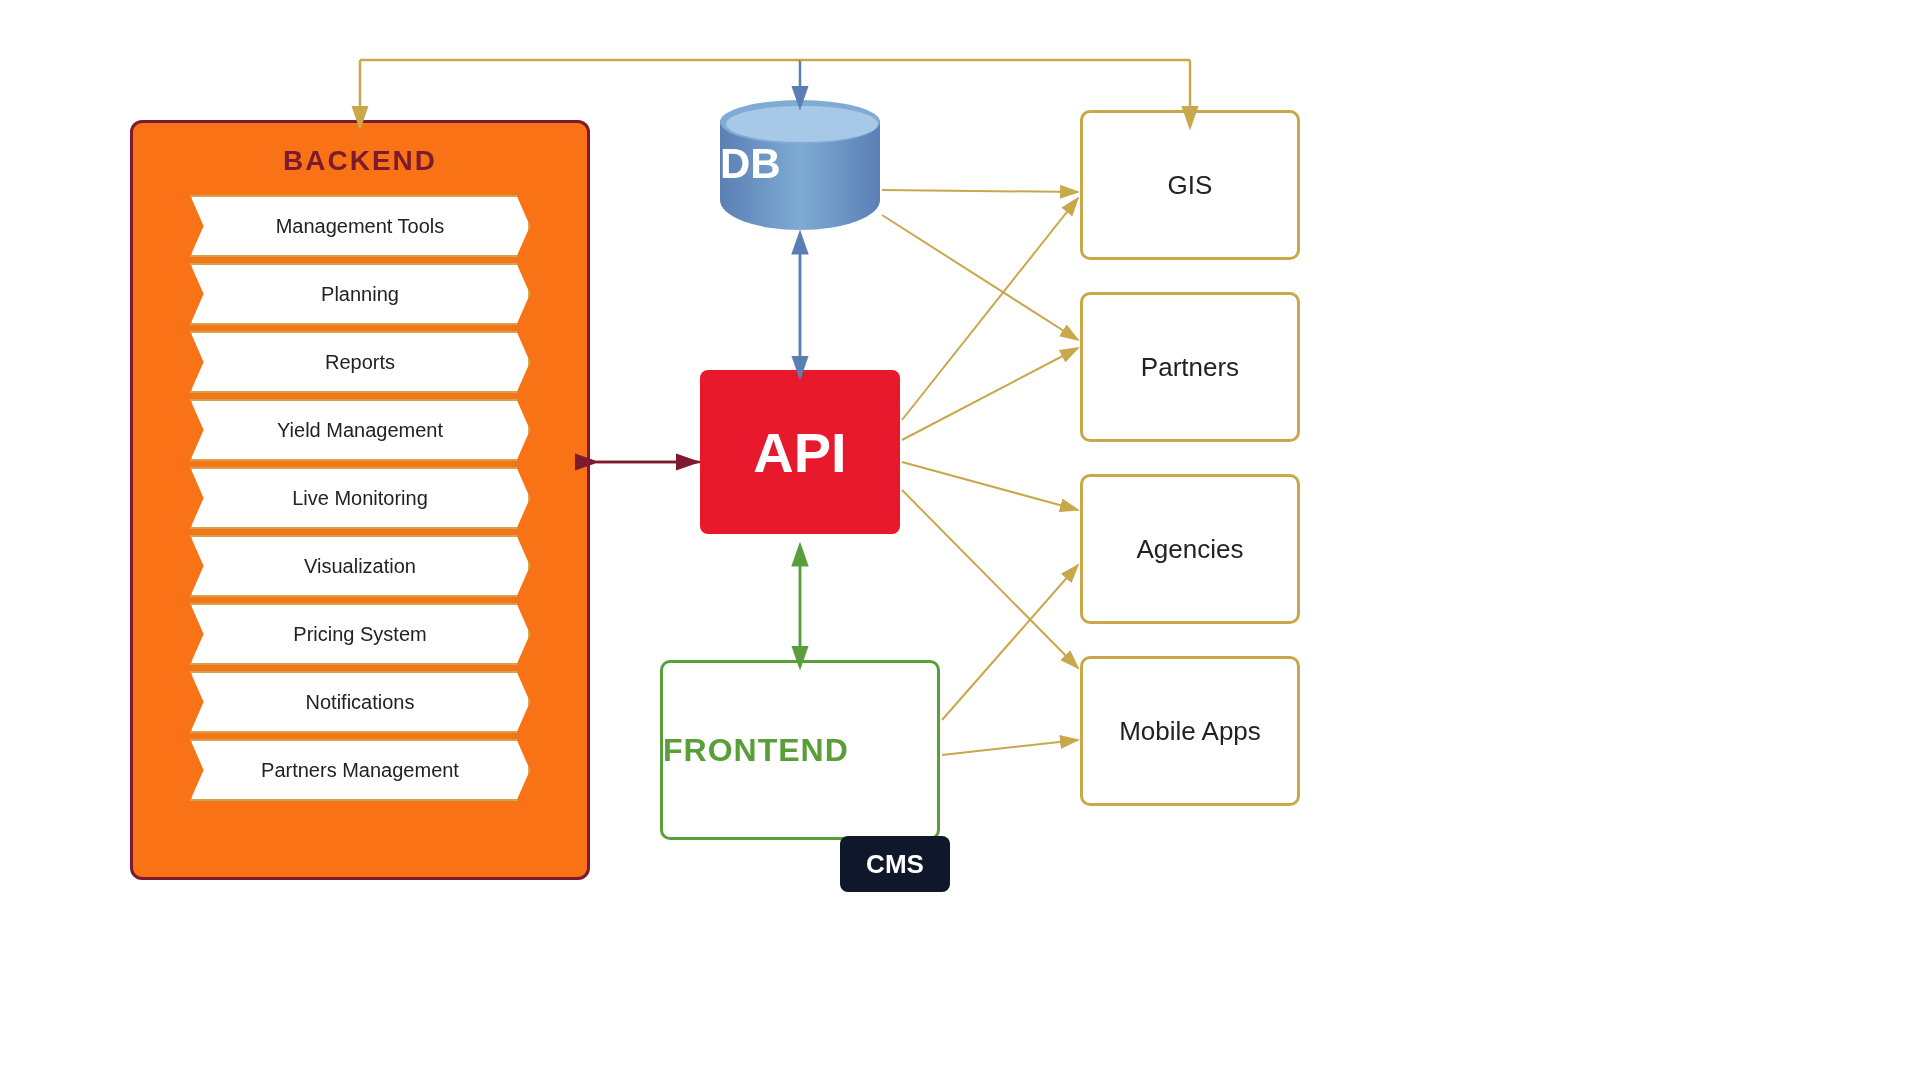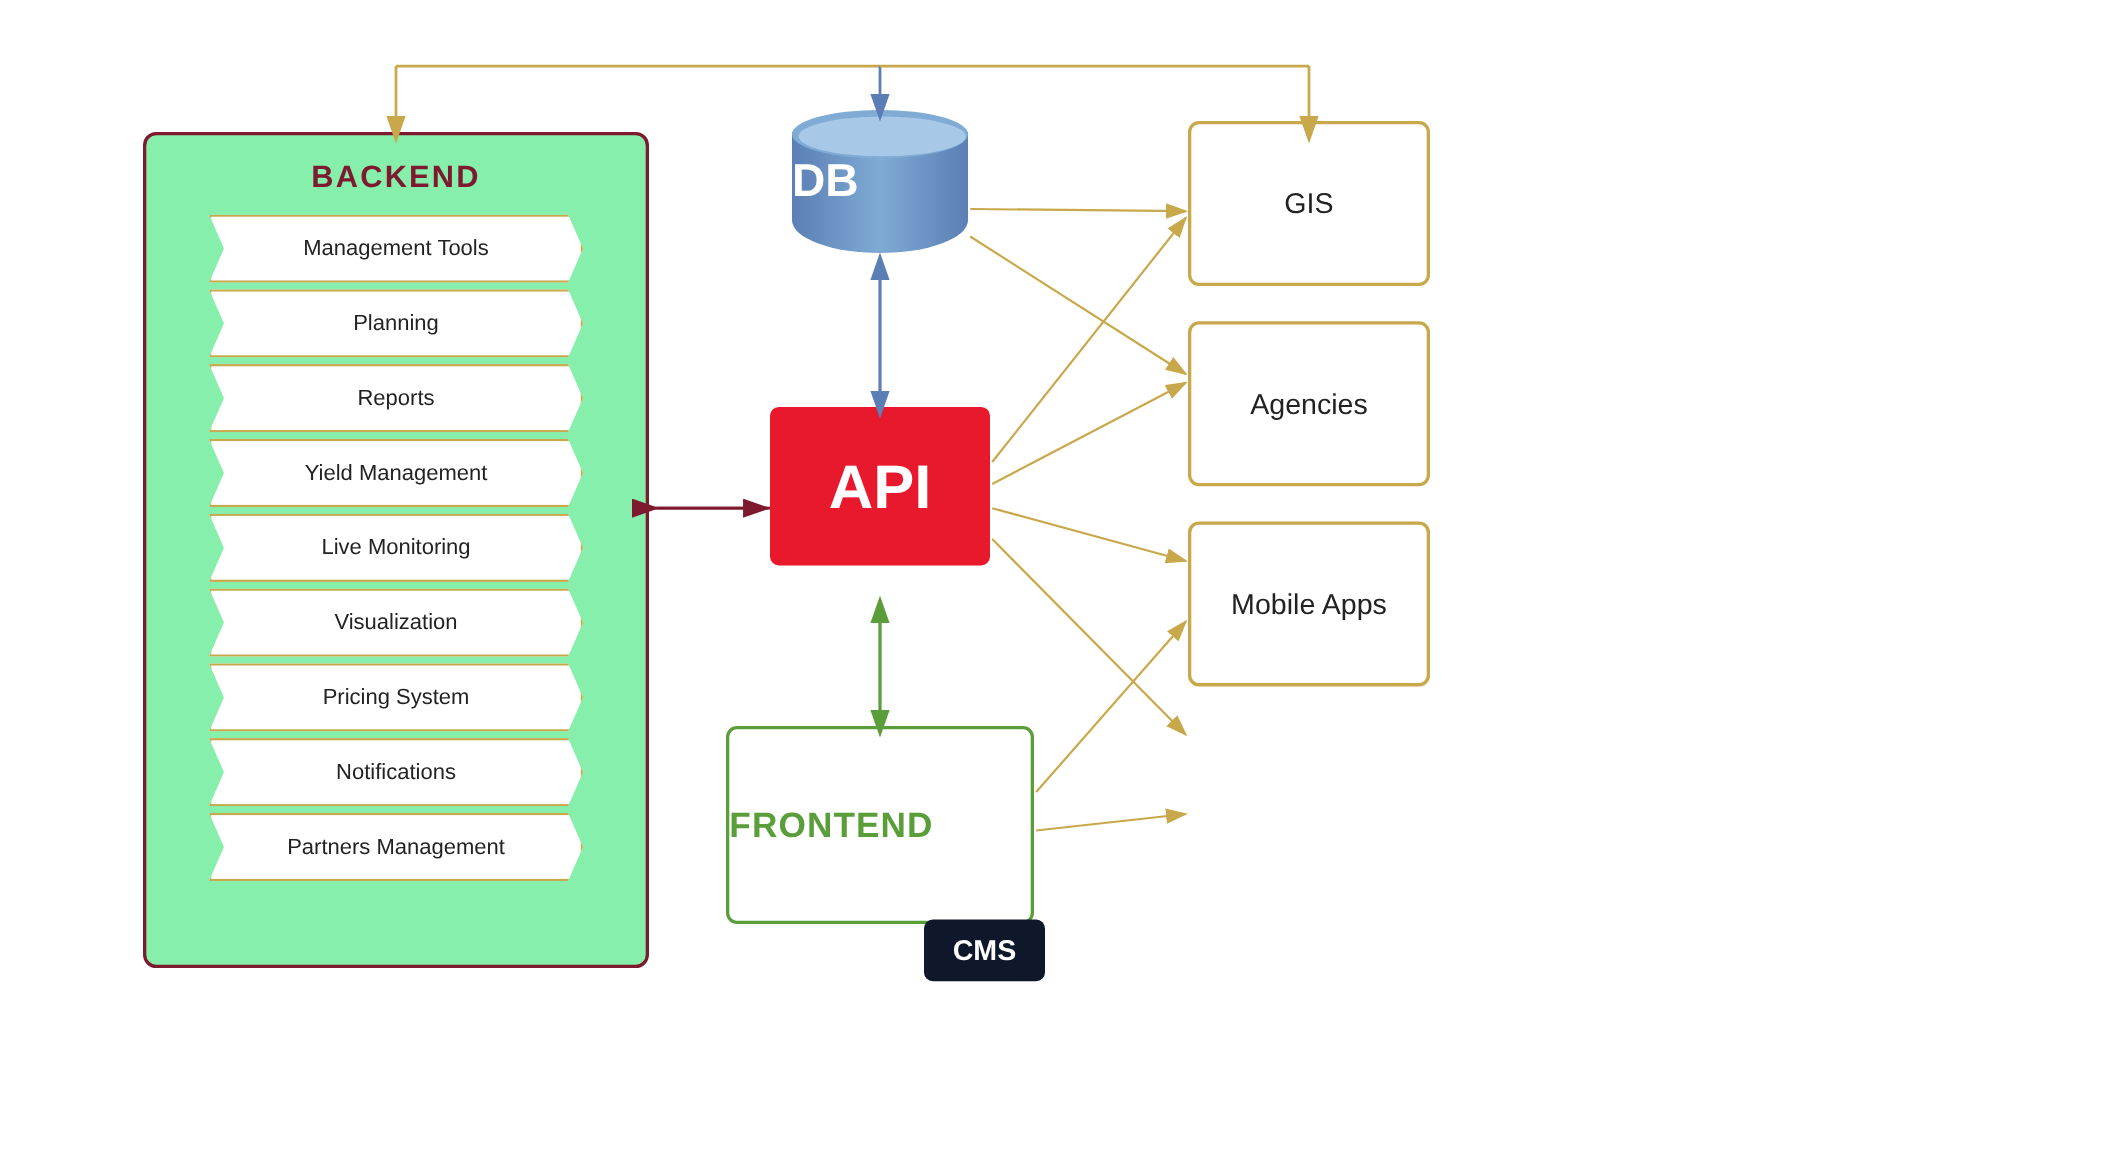--- a/index.html
+++ b/index.html
@@ -19,21 +19,21 @@
 
     
     .backend-box {
       position: absolute;
       left: 130px;
       top: 120px;
       width: 460px;
       height: 760px;
       border: 3px solid #7d1a2e;
       border-radius: 12px;
-      background: #86efac;
+      background: #f97316;
     }
     .backend-title {
       text-align: center;
       color: #7d1a2e;
       font-weight: bold;
       font-size: 28px;
       margin-top: 22px;
       margin-bottom: 18px;
       letter-spacing: 2px;
     }
@@ -109,21 +109,21 @@
       color: #fff;
       z-index: 2;
     }
 
     
     .api-box {
       position: absolute;
       left: 700px;
       top: 370px;
       width: 200px;
-      height: 144px;
+      height: 164px;
       background: #e8192c;
       border-radius: 8px;
       display: flex;
       align-items: center;
       justify-content: center;
     }
     .api-label {
       font-size: 56px;
       font-weight: bold;
       color: #fff;
@@ -241,20 +241,21 @@
     <span class="frontend-label">FRONTEND</span>
   </div>
 
   <div class="cms-box">
     <span class="cms-label">CMS</span>
   </div>
 
   <div class="right-boxes">
 
   <div class="right-box">GIS</div>
+      <div class="right-box">Partners</div>
       <div class="right-box">Agencies</div>
       <div class="right-box">Mobile Apps</div>
     </div>
 
   <svg class="arrows-svg" xmlns="http://www.w3.org/2000/svg">
     <defs>
 
       <marker id="arrow-blue-down" markerWidth="10" markerHeight="7" refX="5" refY="3.5" orient="auto">
         <polygon points="0 0, 10 3.5, 0 7" fill="#5b7fb5"></polygon>
       </marker>

